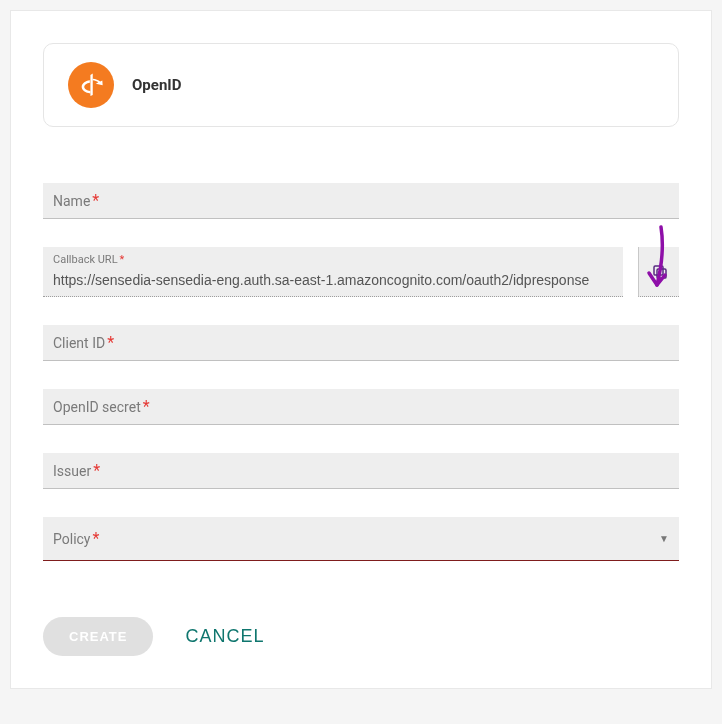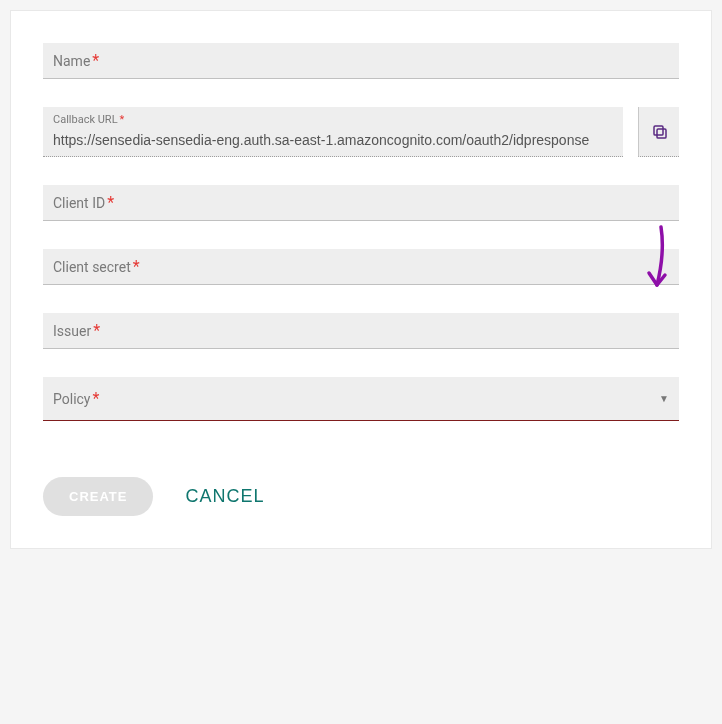--- a/index.html
+++ b/index.html
@@ -144,20 +144,30 @@
       right: 40px;
       pointer-events: none;
     }
   </style>
 </head>
 <body>
 
 <div class="page">
 
 
+  <div class="provider-card">
+    <div class="provider-icon">
+      <svg width="28" height="28" viewBox="0 0 24 24" fill="none">
+        <path d="M11.5 3.5 L13.5 2.2 V20.5 L11.5 21.5 Z" fill="#fff"></path>
+        <path d="M11.5 19.2 C7.2 18.8 4 16.4 4 13.5 C4 10.7 7 8.4 11 7.9 V10 C8.2 10.4 6.2 11.8 6.2 13.5 C6.2 15.3 8.5 16.8 11.5 17.1 Z" fill="#fff"></path>
+        <path d="M13.5 7.9 C15.4 8.1 17.1 8.8 18.3 9.7 L16.2 10.9 L22 12.3 L21.7 8.1 L19.9 9.1 C18.3 7.8 16.1 6.9 13.5 6.7 Z" fill="#fff"></path>
+      </svg>
+    </div>
+    <div class="provider-name">OpenID</div>
+  </div>
 
   <div class="field">
     <div class="field-box">
       <span class="field-label-inline">Name</span><span class="req">*</span>
     </div>
   </div>
 
   <div class="callback-group">
     <div class="callback-main">
       <div class="field-label-small">
@@ -174,21 +184,21 @@
   </div>
 
   <div class="field">
     <div class="field-box">
       <span class="field-label-inline">Client ID</span><span class="req">*</span>
     </div>
   </div>
 
   <div class="field">
     <div class="field-box">
-      <span class="field-label-inline">Client secret</span><span class="req">*</span>
+      <span class="field-label-inline">OpenID secret</span><span class="req">*</span>
     </div>
   </div>
 
   <div class="field">
     <div class="field-box">
       <span class="field-label-inline">Issuer</span><span class="req">*</span>
     </div>
   </div>
 
   <div class="select-field">

